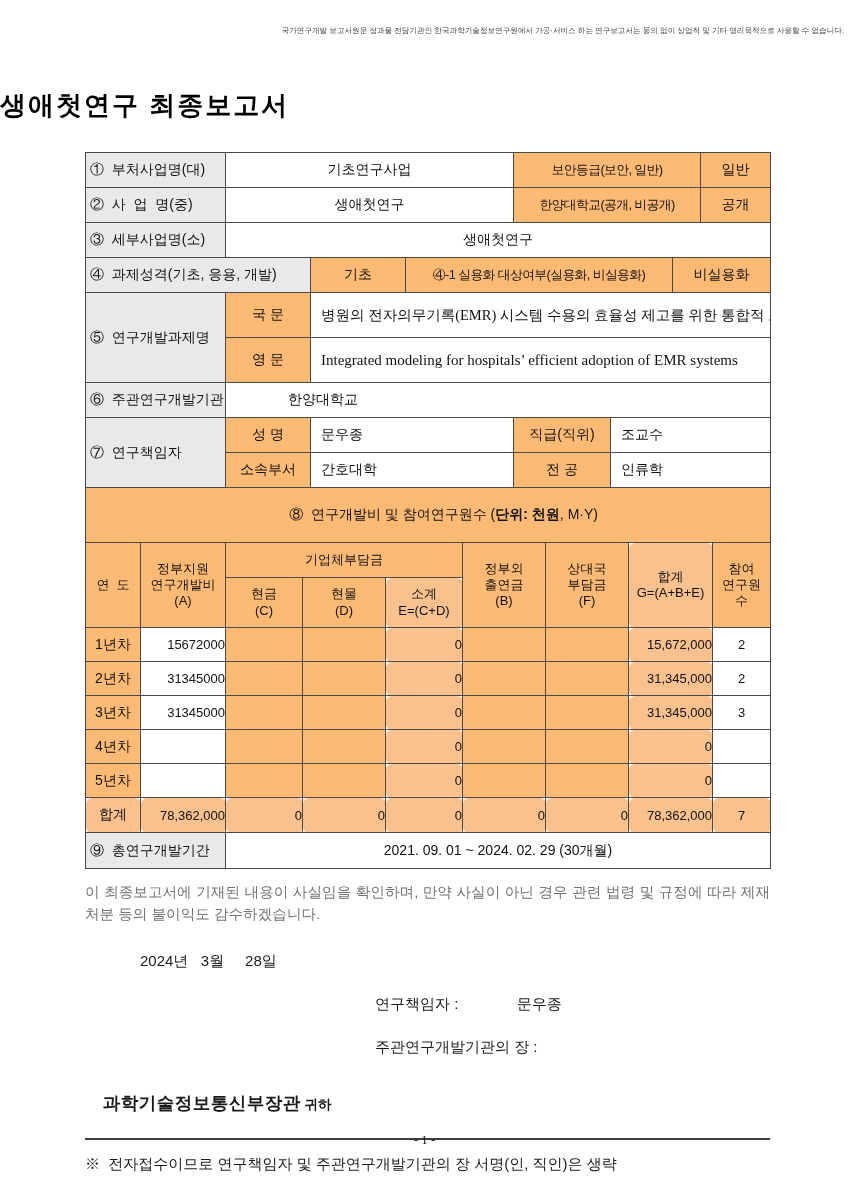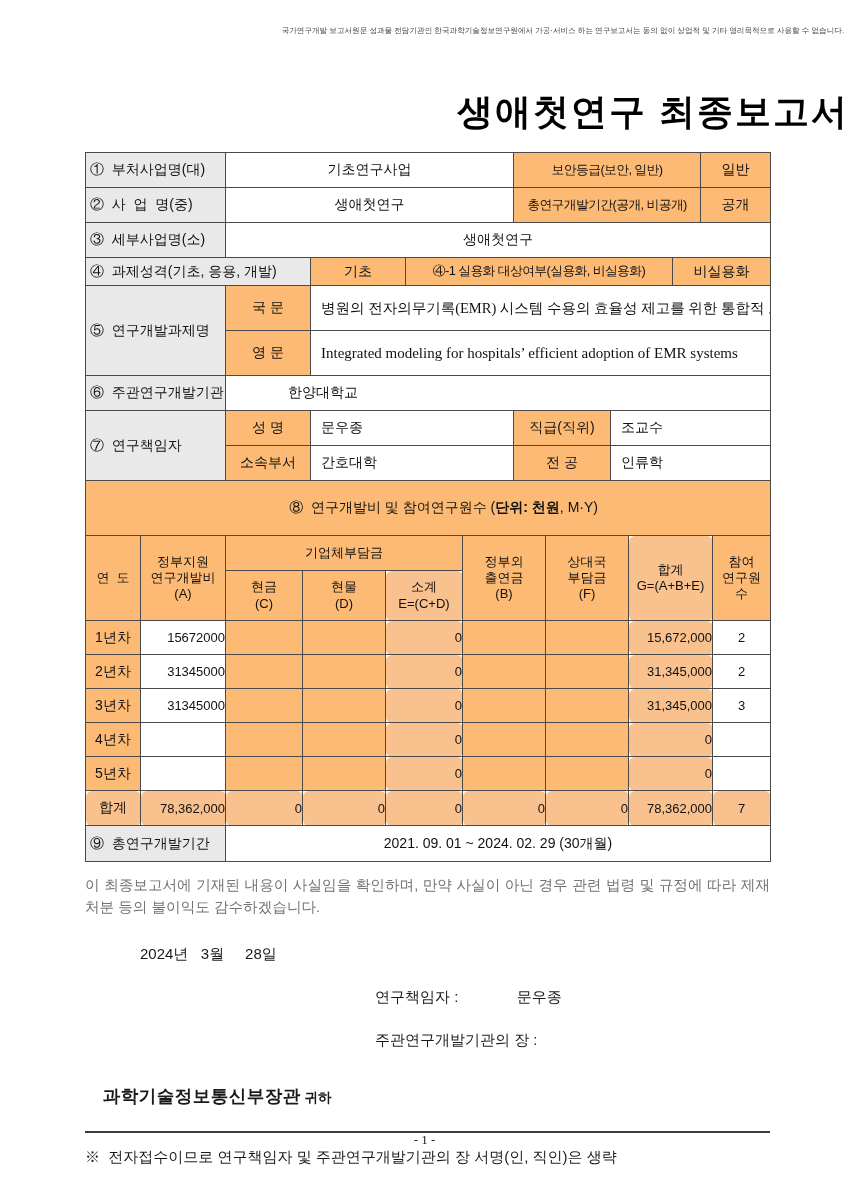--- a/index.html
+++ b/index.html
@@ -10,21 +10,21 @@
     color: #1a1a1a;
     position: relative;
     overflow: hidden;
   }
   .disclaimer {
     position: absolute; top: 26px; right: 5px;
     font-size: 7.6px; color: #444; letter-spacing: 0;
   }
   .doc-title {
     position: absolute; top: 88px; left: 0; width: 100%;
-    text-align: right; font-size: 36px; font-weight: bold;
+    text-align: left; font-size: 26px; font-weight: bold;
     letter-spacing: 2px; color: #000;
   }
   .content { position: absolute; left: 85px; top: 152px; width: 687px; }
 
   table { border-collapse: collapse; table-layout: fixed; width: 685px; }
   td {
     border: 1px solid #4a4a4a;
     font-size: 14px; color: #111;
     text-align: center; vertical-align: middle;
     padding: 2px 4px;
@@ -93,28 +93,28 @@
     <tbody>
         <tr style="height:35px">
       <td class="lbl">①  부처사업명(대)</td>
       <td colspan="3">기초연구사업</td>
       <td colspan="3" class="gray small">보안등급(보안, 일반)</td>
       <td class="gray">일반</td>
     </tr>
     <tr style="height:35px">
       <td class="lbl">②  사  업  명(중)</td>
       <td colspan="3">생애첫연구</td>
-      <td colspan="3" class="gray small">총연구개발기간(공개, 비공개)</td>
+      <td colspan="3" class="gray small">한양대학교(공개, 비공개)</td>
       <td class="gray">공개</td>
     </tr>
     <tr style="height:35px">
       <td class="lbl">③  세부사업명(소)</td>
       <td colspan="7">생애첫연구</td>
     </tr>
-    <tr style="height:28px">
+    <tr style="height:35px">
       <td colspan="2" class="lbl">④  과제성격(기초, 응용, 개발)</td>
       <td class="gray">기초</td>
       <td colspan="3" class="gray small">④-1 실용화 대상여부(실용화, 비실용화)</td>
       <td colspan="2" class="gray">비실용화</td>
     </tr>
     <tr style="height:45px">
       <td rowspan="2" class="lbl">⑤  연구개발과제명</td>
       <td class="gray">국 문</td>
       <td colspan="6" class="left serif" style="font-size:14.5px">병원의 전자의무기록(EMR) 시스템 수용의 효율성 제고를 위한 통합적 모델링</td>
     </tr>

